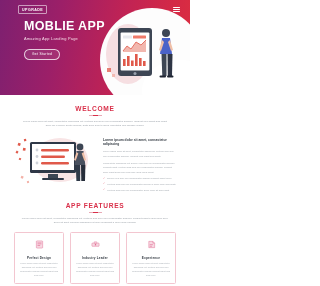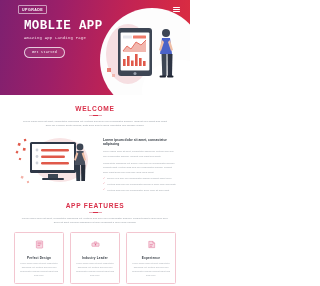--- a/index.html
+++ b/index.html
@@ -37,21 +37,21 @@
   }
   .logo {
     font-size:3.6px; letter-spacing:.45px; font-weight:700; color:#fff;
     border:.5px solid rgba(255,255,255,.55); padding:1.2px 3px; border-radius:1px;
     white-space:nowrap;
   }
   .burger { width:7px; height:5px; display:flex; flex-direction:column; justify-content:space-between; }
   .burger i { display:block; height:.9px; background:#fff; border-radius:1px; }
 
   
-  .hero-copy { position:relative; z-index:5; padding:6px 0 0 24px; width:110px;font-family:Liberation Mono, monospace; }
+  .hero-copy { position:relative; z-index:5; padding:6px 0 0 24px; width:110px; }
   .hero-title {
     font-size:12.5px; font-weight:700; color:#fff; letter-spacing:.35px;
     line-height:1.05; text-shadow:0 1px 1px rgba(0,0,0,.08);
   }
   .hero-sub { font-size:3.9px; color:#f6dce8; margin-top:3px; letter-spacing:.25px; }
   .hero-btn {
     margin-top:6px; display:inline-block;
     border:.6px solid rgba(255,255,255,.75); border-radius:7px;
     padding:2.6px 7px; font-size:3.3px; color:#fff; letter-spacing:.3px;
     background:rgba(255,255,255,.08);

